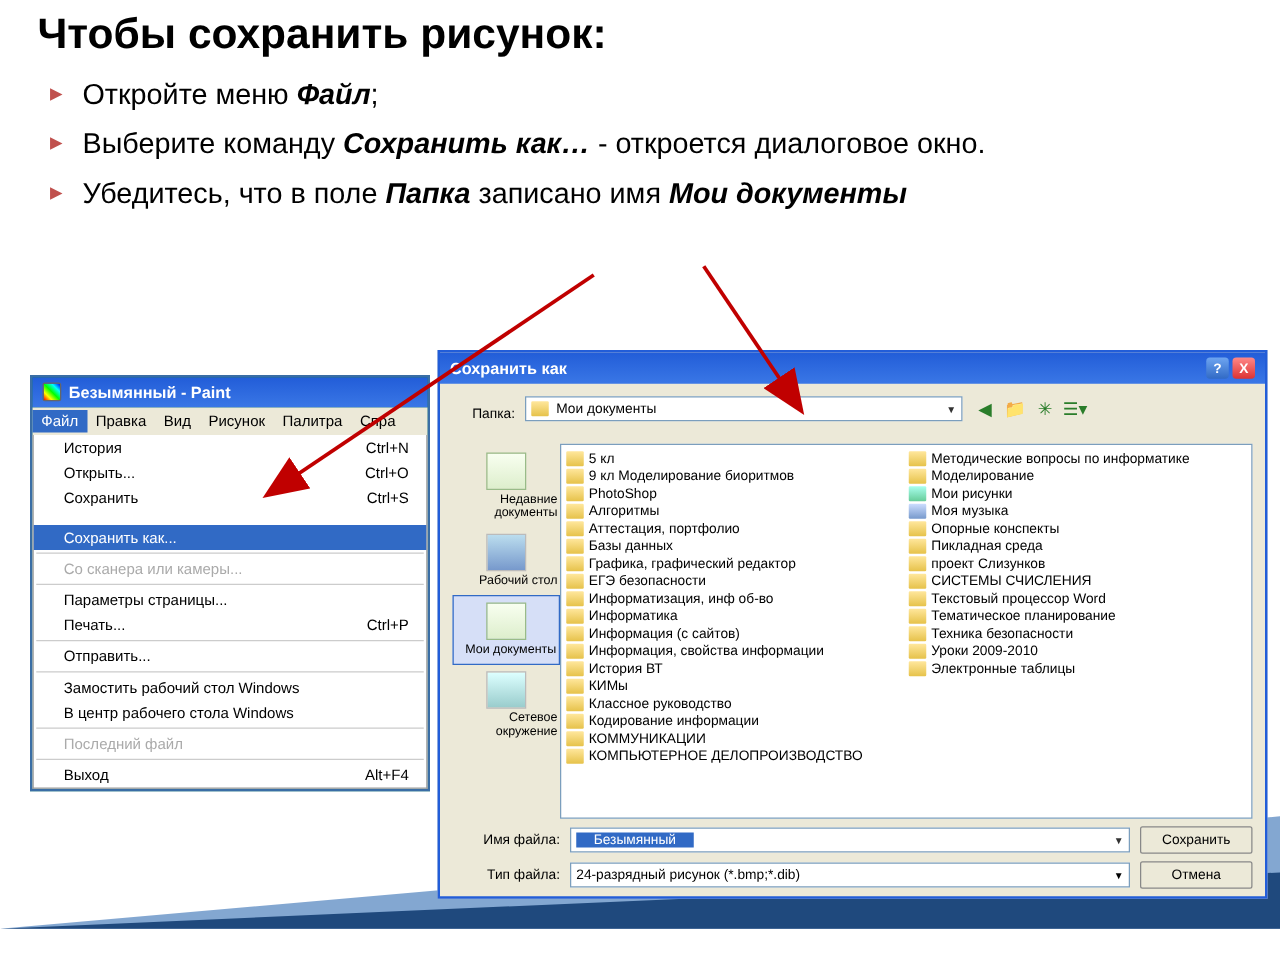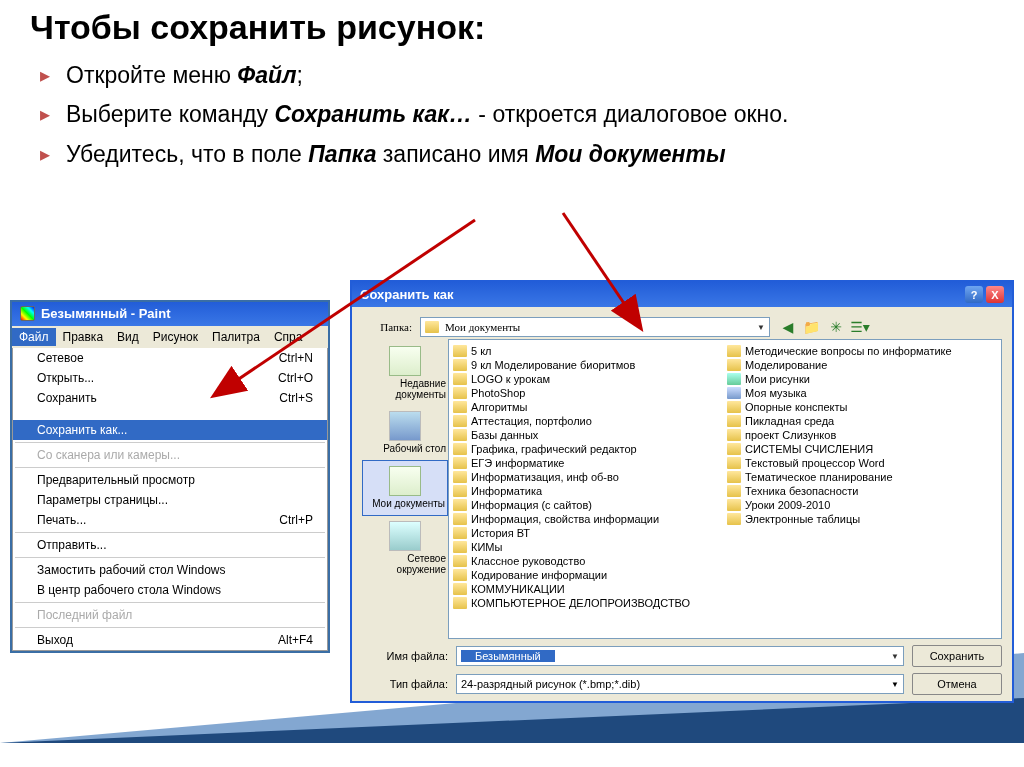--- a/index.html
+++ b/index.html
@@ -5,41 +5,41 @@
   * { box-sizing: border-box; margin: 0; padding: 0; }
   body { font-family: Tahoma, Arial, sans-serif; background: #fff; width: 1024px; height: 767px; overflow: hidden; }
   .slide { position: relative; width: 1024px; height: 743px; padding: 0 30px; }
   .slide-title { font-size: 34px; font-weight: bold; color: #000; padding: 8px 0 12px 0; }
   .bullets { font-size: 23px; color: #000; line-height: 1.45; margin-left: 10px; }
   .bullets li { list-style: none; position: relative; padding-left: 26px; margin-bottom: 6px; }
   .bullets li::before { content: "▸"; color: #c0504d; position: absolute; left: 0; top: 2px; font-size: 20px; }
   .bullets b, .bullets i { font-weight: bold; font-style: italic; }
 
   
-  .paint-window { position: absolute; left: 10px; top: 300px; width: 320px; background: #0f766e; border: 2px solid #3a6ea5; font-size: 12px; }
+  .paint-window { position: absolute; left: 24px; top: 300px; width: 320px; background: #0f766e; border: 2px solid #3a6ea5; font-size: 12px; }
   .titlebar { background: linear-gradient(to bottom,#225dd8,#3a77e6); color: #fff; padding: 4px 6px 5px 8px; font-size: 13px; font-weight: bold; display: flex; align-items: center; }
   .title-icon { display:inline-block; width:15px; height:15px; margin-right:6px; background: linear-gradient(45deg,#f00,#ff0,#0f0,#0ff,#00f); border:1px solid #666; border-radius:2px; }
   .menu-bar { background: #ece9d8; padding: 2px 0; display: flex; font-size: 12px; }
   .menu-bar span { padding: 2px 7px; color: #000; }
   .menu-bar span.open { background: #316ac5; color: #fff; }
   .menu-dropdown { background: #fff; border: 1px solid #999; border-top: none; }
   .menu-item { display: flex; justify-content: space-between; padding: 3px 14px 3px 24px; font-size: 12px; color: #000; }
   .menu-item.selected { background: #316ac5; color: #fff; margin-top: 12px; }
   .menu-item.disabled { color: #aaa; }
   .menu-sep { border-top: 1px solid #ccc; margin: 2px 2px; }
 
   
   .save-dialog { position: absolute; left: 350px; top: 280px; width: 664px; background: #ece9d8; border: 2px solid #225dd8; font-size: 11px; }
   .sd-title { background: linear-gradient(to bottom,#225dd8,#3a77e6); color:#fff; padding: 4px 8px; display: flex; justify-content: space-between; align-items: center; font-size: 13px; font-weight: bold; }
   .sd-ctrls { display: flex; gap: 3px; }
   .sd-ctrls span { width:18px; height:17px; display:inline-flex; align-items:center; justify-content:center; font-size:11px; font-weight:bold; border-radius:3px; }
   .sd-help { background: linear-gradient(to bottom,#6ea5f1,#316ac5); color:#fff;}
   .sd-close { background: linear-gradient(to bottom,#f88,#d33); color:#fff; }
   .sd-body { padding: 10px 10px 6px 10px; }
-  .sd-top { display:flex; align-items:center; gap:8px; margin-bottom:2px;font-family:Liberation Serif, serif; }
+  .sd-top { display:flex; align-items:flex-end; gap:8px; margin-bottom:18px; }
   .sd-top label { font-size:11px; color:#000; width:50px; text-align:right; }
   .sd-folder-select { flex:0 0 350px; display:flex; align-items:center; border:1px solid #7b9ebd; background:#fff; padding:1px 4px; height:20px; }
   .sd-folder-select .drop { margin-left:auto; color:#333; font-size:8px; }
   .sd-icons { display:flex; gap:4px; }
   .sd-icon { width:20px; height:20px; display:inline-flex; align-items:center; justify-content:center; color:#2a7d2a; font-size:14px; }
   .sd-main { display:flex; }
   .sd-sidebar { width:86px; background:#ece9d8; padding: 2px 0; }
   .side-item { text-align:right; font-size:10px; color:#000; padding:5px 2px 6px 2px; }
   .side-item.selected { background:#d6dff7; border:1px solid #316ac5; }
   .side-item .ico { display:block; margin:0 auto 2px auto; width:32px; height:30px; border:1px solid #bbb; background:#e9f0fb; }
@@ -94,45 +94,41 @@
     <div class="menu-bar">
       <span class="open">Файл</span>
       <span>Правка</span>
       <span>Вид</span>
       <span>Рисунок</span>
       <span>Палитра</span>
       <span>Спра</span>
     </div>
     <div class="menu-dropdown" id="file-menu">
         <div class="menu-item">
-          <span>Сетевое</span>
+          <span>История</span>
           <span>Ctrl+N</span>
         </div>
         <div class="menu-item">
           <span>Открыть...</span>
           <span>Ctrl+O</span>
         </div>
         <div class="menu-item">
           <span>Сохранить</span>
           <span>Ctrl+S</span>
         </div>
         <div class="menu-item selected">
           <span>Сохранить как...</span>
           <span></span>
         </div>
         <div class="menu-sep"></div>
         <div class="menu-item disabled">
           <span>Со сканера или камеры...</span>
           <span></span>
         </div>
         <div class="menu-sep"></div>
-        <div class="menu-item">
-          <span>Предварительный просмотр</span>
-          <span></span>
-        </div>
         <div class="menu-item">
           <span>Параметры страницы...</span>
           <span></span>
         </div>
         <div class="menu-item">
           <span>Печать...</span>
           <span>Ctrl+P</span>
         </div>
         <div class="menu-sep"></div>
         <div class="menu-item">
@@ -209,45 +205,41 @@
                 <div class="file-item">
                   <span class="fi-icon"></span>
                   <span>5 кл</span>
                 </div>
                 <div class="file-item">
                   <span class="fi-icon"></span>
                   <span>9 кл Моделирование биоритмов</span>
                 </div>
                 <div class="file-item">
                   <span class="fi-icon"></span>
-                  <span>LOGO к урокам</span>
-                </div>
-                <div class="file-item">
-                  <span class="fi-icon"></span>
                   <span>PhotoShop</span>
                 </div>
                 <div class="file-item">
                   <span class="fi-icon"></span>
                   <span>Алгоритмы</span>
                 </div>
                 <div class="file-item">
                   <span class="fi-icon"></span>
                   <span>Аттестация, портфолио</span>
                 </div>
                 <div class="file-item">
                   <span class="fi-icon"></span>
                   <span>Базы данных</span>
                 </div>
                 <div class="file-item">
                   <span class="fi-icon"></span>
                   <span>Графика, графический редактор</span>
                 </div>
                 <div class="file-item">
                   <span class="fi-icon"></span>
-                  <span>ЕГЭ информатике</span>
+                  <span>ЕГЭ безопасности</span>
                 </div>
                 <div class="file-item">
                   <span class="fi-icon"></span>
                   <span>Информатизация, инф об-во</span>
                 </div>
                 <div class="file-item">
                   <span class="fi-icon"></span>
                   <span>Информатика</span>
                 </div>
                 <div class="file-item">

